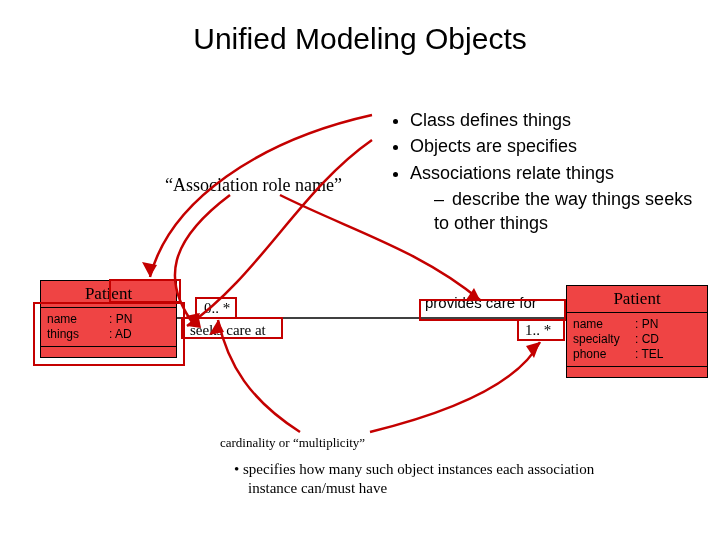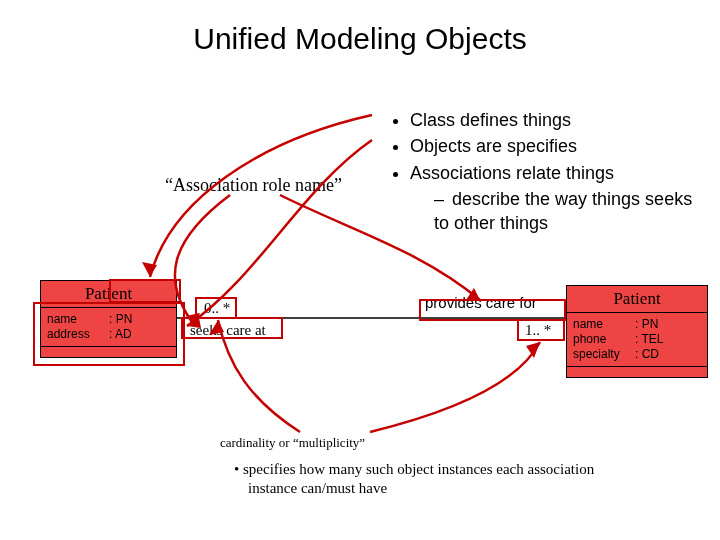--- a/index.html
+++ b/index.html
@@ -51,41 +51,41 @@
 <div class="role-label">“Association role name”</div>
 
 <div class="cls patient">
   <div class="titlecell">Patient</div>
   <div class="attrs">
     <div class="row">
         <span class="a">name</span>
         <span>: PN</span>
       </div>
     <div class="row">
-        <span class="a">address</span>
+        <span class="a">things</span>
         <span>: AD</span>
       </div>
   </div>
   <div class="ops"></div>
 </div>
 
 <div class="cls doctor">
   <div class="titlecell">Patient</div>
   <div class="attrs">
     <div class="row">
         <span class="a">name</span>
         <span>: PN</span>
       </div>
     <div class="row">
+        <span class="a">specialty</span>
+        <span>: CD</span>
+      </div>
+    <div class="row">
         <span class="a">phone</span>
         <span>: TEL</span>
-      </div>
-    <div class="row">
-        <span class="a">specialty</span>
-        <span>: CD</span>
       </div>
   </div>
   <div class="ops"></div>
 </div>
 
 <div class="card-label">0.. *</div>
 <div class="role-seeks">seeks care at</div>
 <div class="role-provides">provides care for</div>
 <div class="card-right">1.. *</div>
 

